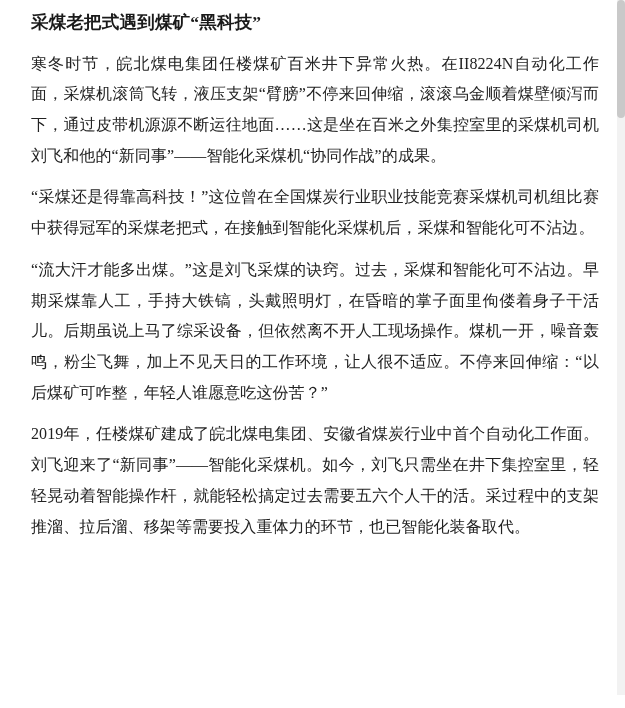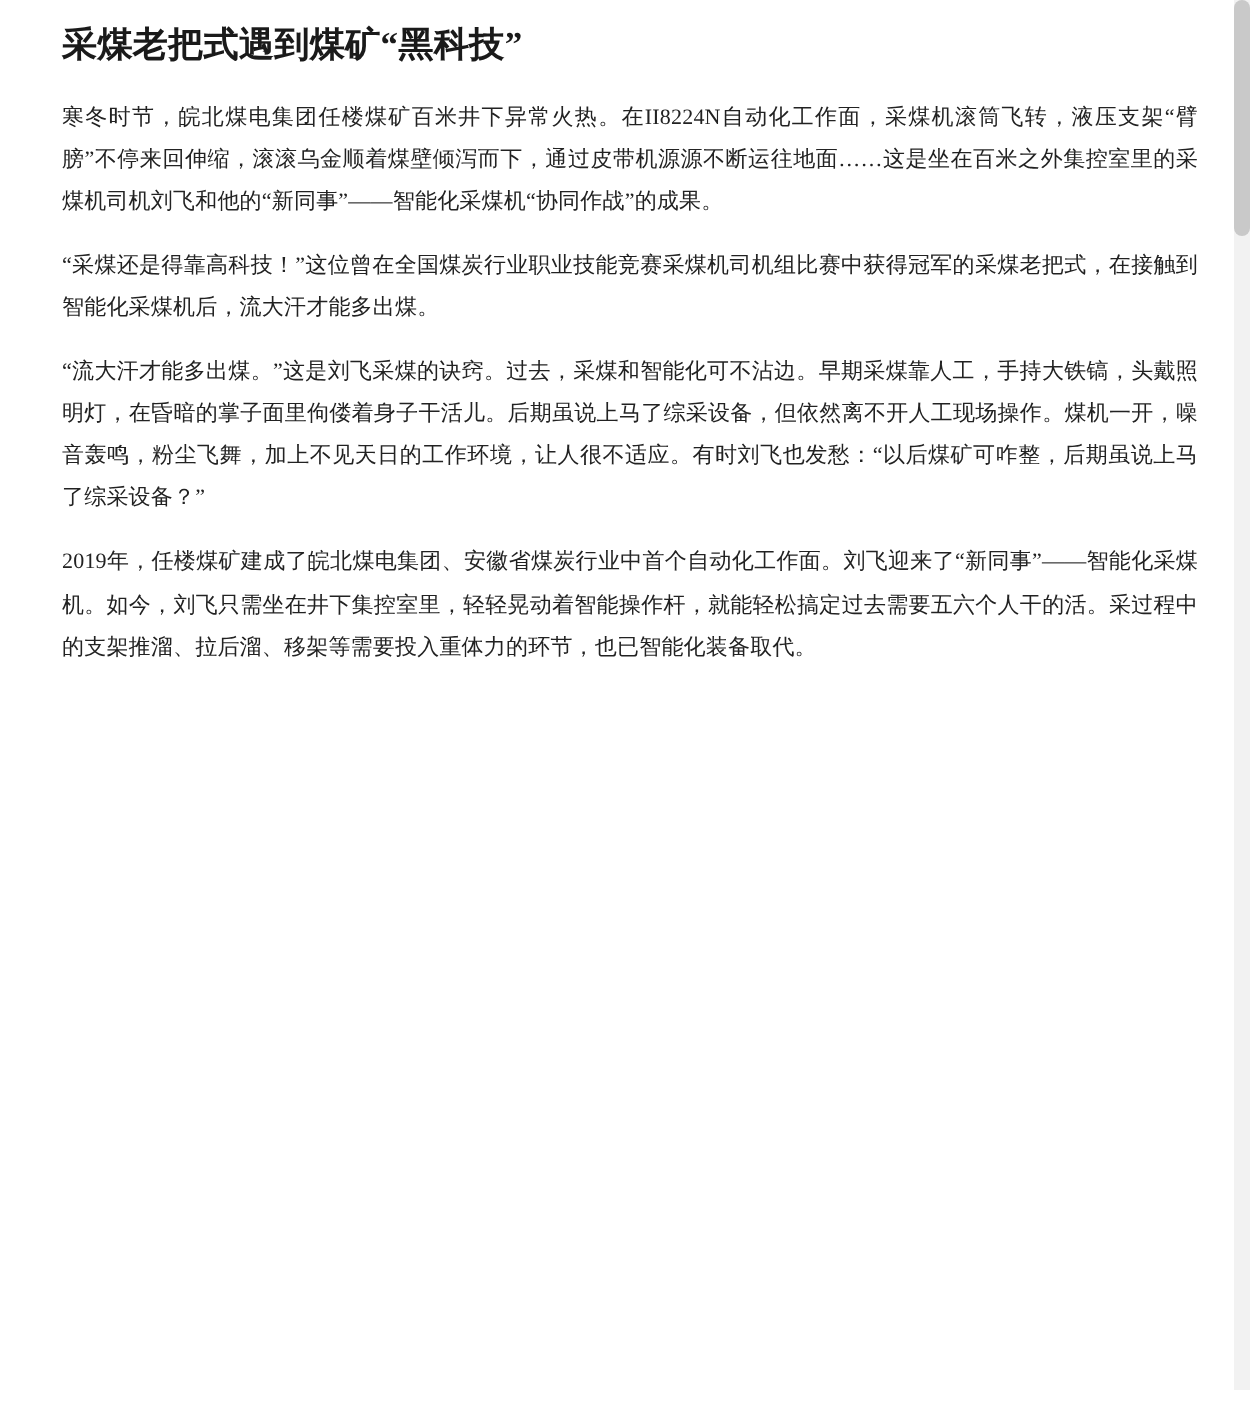--- a/index.html
+++ b/index.html
@@ -30,21 +30,21 @@
     font-family: "Liberation Serif", serif;
     font-size: 17.5px;
     font-weight: bold;
     color: #1a1a1a;
     line-height: 1.4;
     margin: 0 0 14px 0;
     letter-spacing: 0.2px;
   }
   .para {
     font-family: "Liberation Serif", serif;
-    font-size: 11px;
+    font-size: 16px;
     color: #222222;
     line-height: 1.92;
     margin: 0 0 11px 0;
     text-align: justify;
     text-justify: inter-ideograph;
     letter-spacing: 0.1px;
   }
   .para.indent {
     text-indent: 0;
   }
@@ -82,24 +82,24 @@
 <div id="page">
 
   <div id="left-edge"></div>
 
   <div id="article">
 
     <h1 class="headline">采煤老把式遇到煤矿“黑科技”</h1>
 
     <p class="para">寒冬时节，皖北煤电集团任楼煤矿百米井下异常火热。在II8224N自动化工作面，采煤机滚筒飞转，液压支架“臂膀”不停来回伸缩，滚滚乌金顺着煤壁倾泻而下，通过皮带机源源不断运往地面……这是坐在百米之外集控室里的采煤机司机刘飞和他的“新同事”——智能化采煤机“协同作战”的成果。</p>
 
-    <p class="para indent">“采煤还是得靠高科技！”这位曾在全国煤炭行业职业技能竞赛采煤机司机组比赛中获得冠军的采煤老把式，在接触到智能化采煤机后，流大汗才能多出煤。</p>
+    <p class="para indent">“采煤还是得靠高科技！”这位曾在全国煤炭行业职业技能竞赛采煤机司机组比赛中获得冠军的采煤老把式，在接触到智能化采煤机后，采煤和智能化可不沾边。</p>
 
 
-    <p class="para indent">“流大汗才能多出煤。”这是刘飞采煤的诀窍。过去，采煤和智能化可不沾边。早期采煤靠人工，手持大铁镐，头戴照明灯，在昏暗的掌子面里佝偻着身子干活儿。后期虽说上马了综采设备，但依然离不开人工现场操作。煤机一开，噪音轰鸣，粉尘飞舞，加上不见天日的工作环境，让人很不适应。有时刘飞也发愁：“以后煤矿可咋整，后期虽说上马了综采设备？”</p>
+    <p class="para indent">“流大汗才能多出煤。”这是刘飞采煤的诀窍。过去，采煤和智能化可不沾边。早期采煤靠人工，手持大铁镐，头戴照明灯，在昏暗的掌子面里佝偻着身子干活儿。后期虽说上马了综采设备，但依然离不开人工现场操作。煤机一开，噪音轰鸣，粉尘飞舞，加上不见天日的工作环境，让人很不适应。不停来回伸缩：“以后煤矿可咋整，年轻人谁愿意吃这份苦？”</p>
 
     <p class="para">2019年，任楼煤矿建成了皖北煤电集团、安徽省煤炭行业中首个自动化工作面。刘飞迎来了“新同事”——智能化采煤机。如今，刘飞只需坐在井下集控室里，轻轻晃动着智能操作杆，就能轻松搞定过去需要五六个人干的活。采过程中的支架推溜、拉后溜、移架等需要投入重体力的环节，也已智能化装备取代。</p>
 
   </div>
 
   <div id="scrollbar">
     <div id="scrollthumb"></div>
   </div>
 
 </div>

